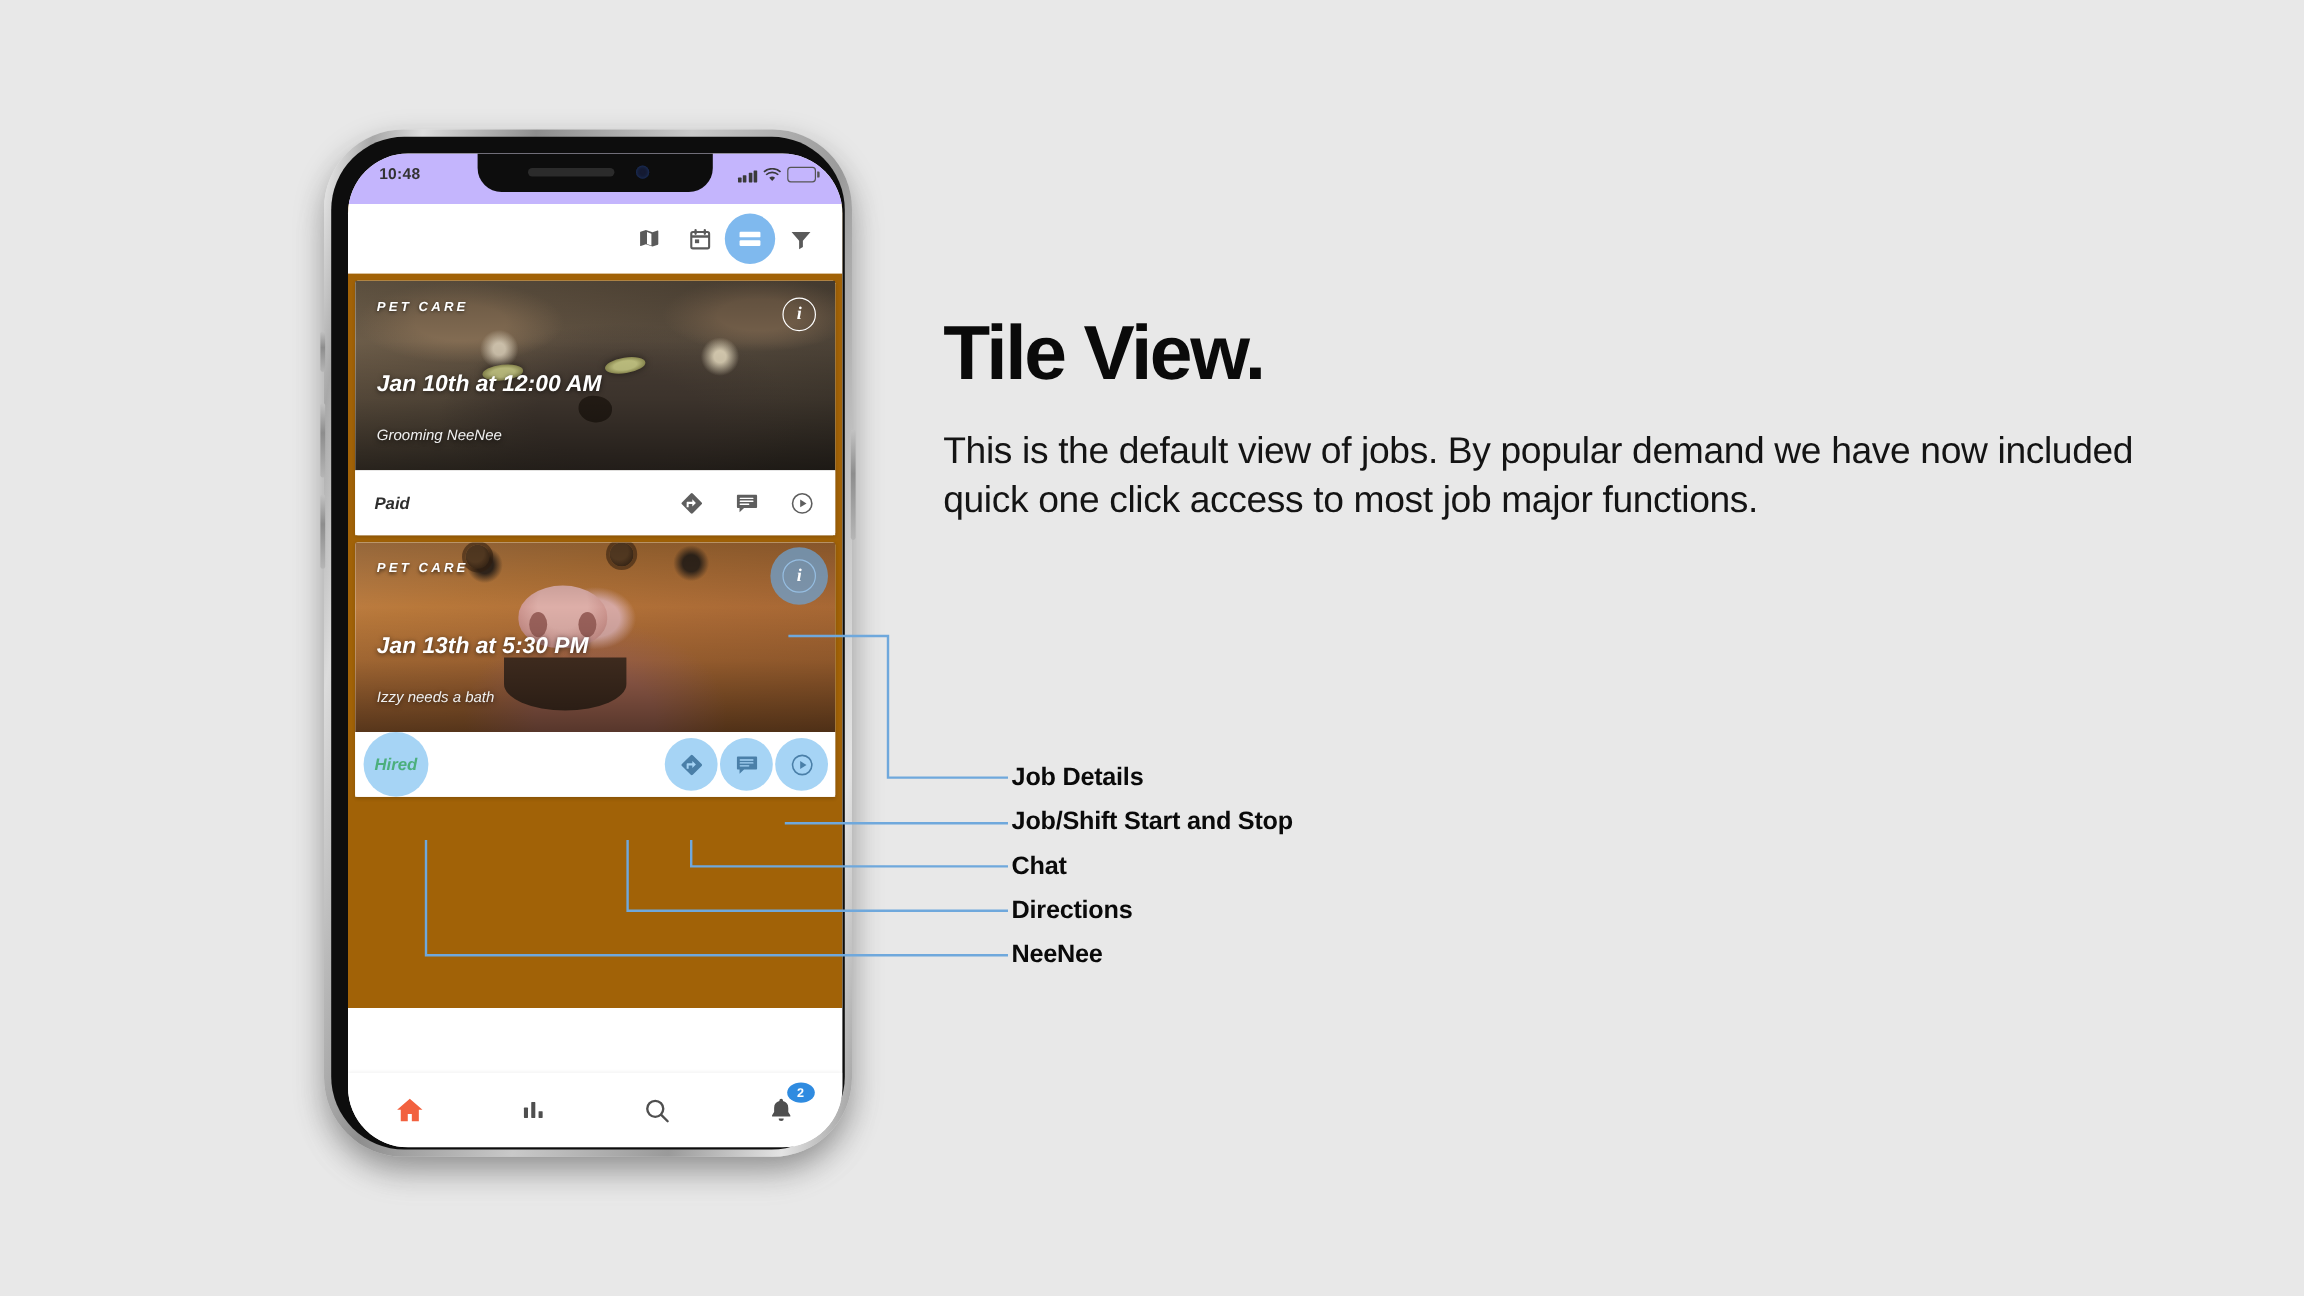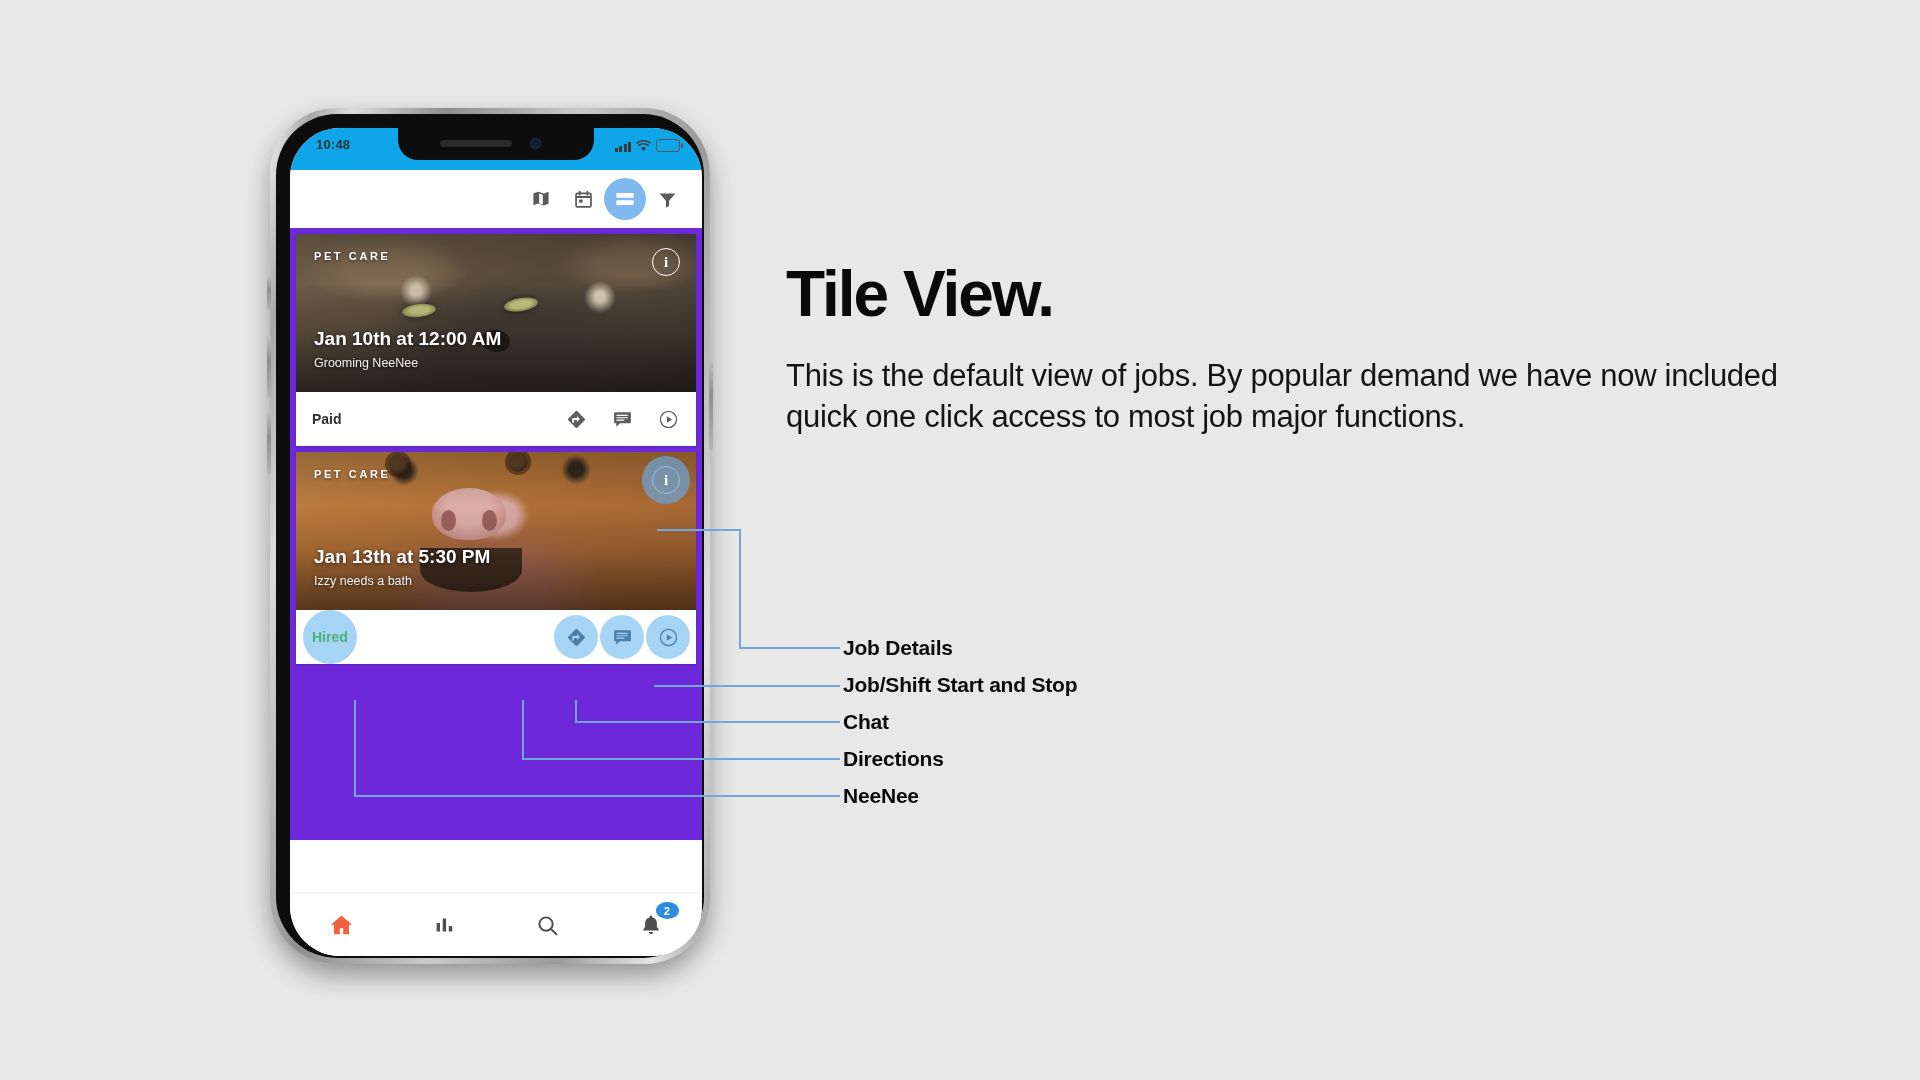--- a/index.html
+++ b/index.html
@@ -59,21 +59,21 @@
   }
   .btn-mute  { left: -3px; top: 168px;  width: 4px; height: 34px; }
   .btn-volup { left: -3px; top: 228px;  width: 4px; height: 62px; }
   .btn-voldn { left: -3px; top: 304px;  width: 4px; height: 62px; }
   .btn-power { right: -3px; top: 250px; width: 4px; height: 92px; }
 
   
   .statusbar {
     position: relative;
     height: 42px;
-    background: #0ea5e9;
+    background: #c4b5fd;
   }
   .notch {
     position: absolute;
     left: 50%; transform: translateX(-50%);
     top: 0;
     width: 196px; height: 32px;
     background: #0d0d0d;
     border-bottom-left-radius: 20px;
     border-bottom-right-radius: 20px;
   }
@@ -142,24 +142,25 @@
     border: 1.6px solid #f0836a;
     color: #f0836a;
     border-radius: 20px;
     padding: 6px 16px;
     font-size: 11.5px; font-weight: 700;
     letter-spacing: 1.1px;
   }
 
   
   .app-body {
-    background: #6d28d9;
+    background: #a16207;
     height: calc(828px - 42px - 54px - 62px);
     overflow: hidden;
     position: relative;
+    font-style: italic;
   }
   .view-toolbar {
     background: #fff;
     height: 58px;
     display: flex; align-items: center;
     justify-content: flex-end;
     gap: 16px;
     padding-right: 22px;
     position: relative;
   }
@@ -261,21 +262,21 @@
     background:#4a3324;
   }
 
   .hero-category {
     position:absolute; left:18px; top:16px;
     color:#fff; font-size:11px; font-weight:700;
     letter-spacing: 2.6px;
     text-shadow: 0 1px 3px rgba(0,0,0,.6);
   }
   .hero-datetime {
-    position:absolute; left:18px; bottom:42px;
+    position:absolute; left:18px; bottom:60px;
     color:#fff; font-size:19px; font-weight:600;
     text-shadow: 0 1px 4px rgba(0,0,0,.65);
   }
   .hero-desc {
     position:absolute; left:18px; bottom:22px;
     color:#f0f0f0; font-size:12.5px;
     text-shadow: 0 1px 4px rgba(0,0,0,.65);
   }
   .info-btn {
     position:absolute; right:16px; top:14px;

